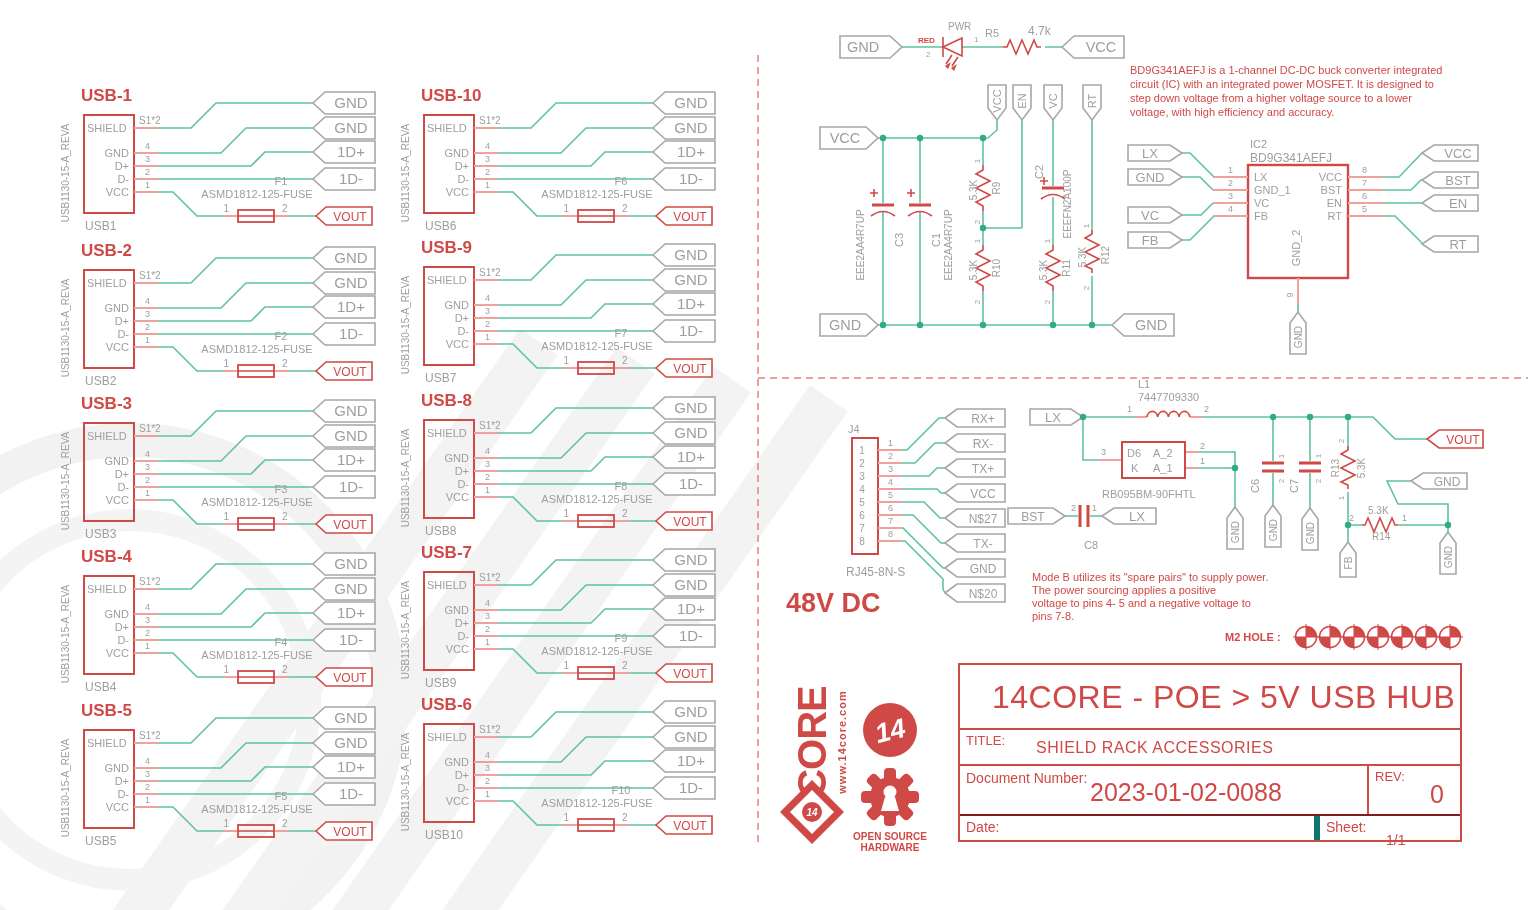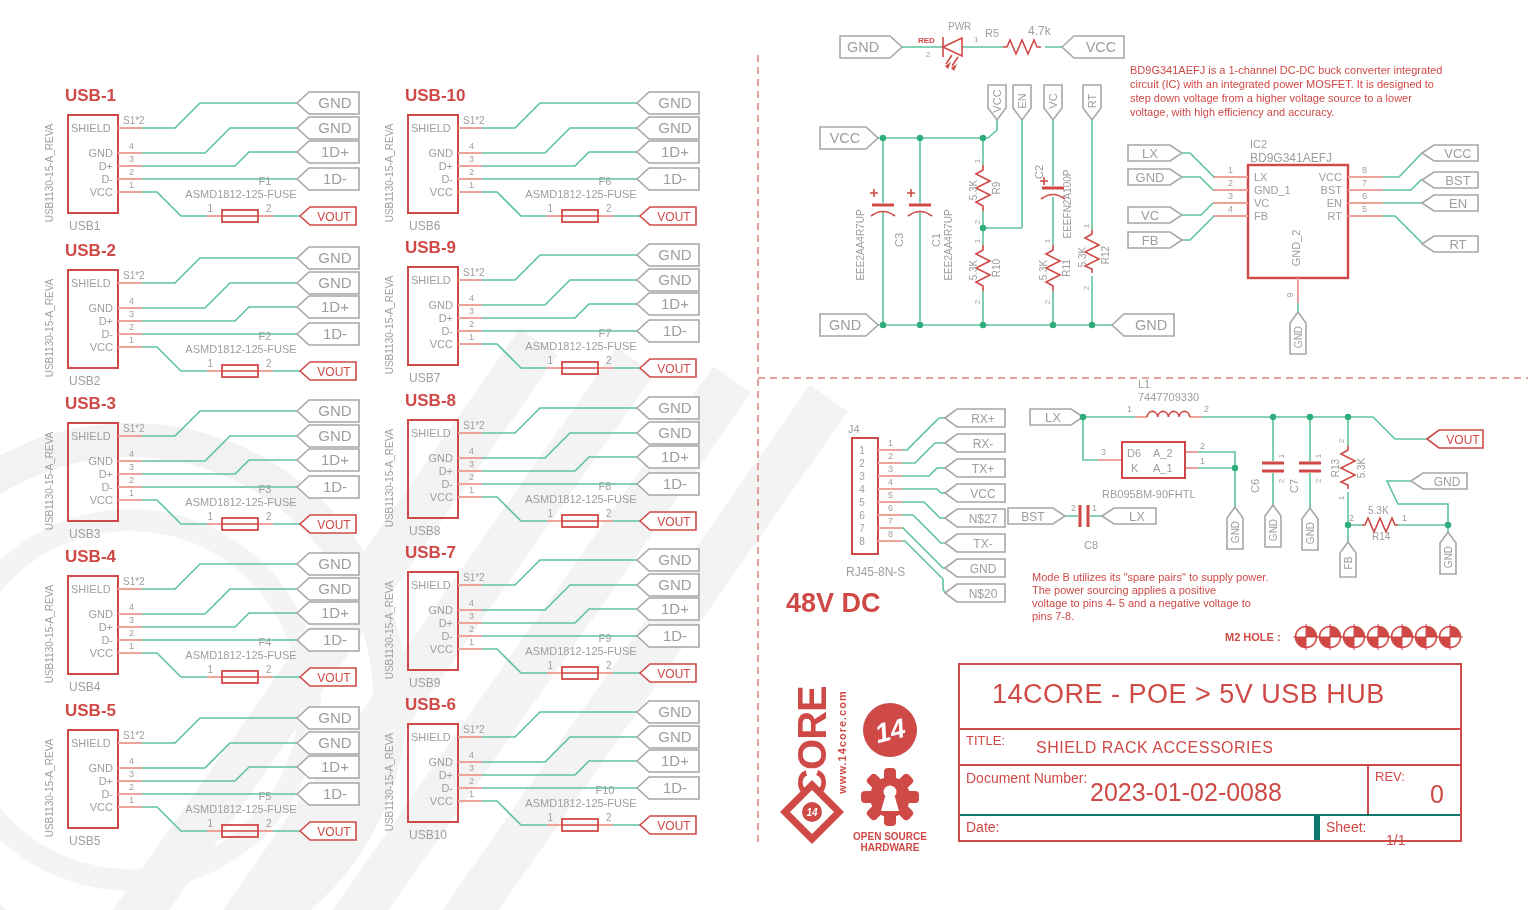--- a/index.html
+++ b/index.html
@@ -15,25 +15,25 @@
   .plate{stroke:#cf4946;stroke-width:3;fill:none}
   .symf{fill:#cf4946}
   .flag{fill:#fff;stroke:#a7a7a7;stroke-width:1.6}
   .flagr{fill:#fff;stroke:#cf4946;stroke-width:1.6}
   .dot{fill:#2fae7c}
   .dash{stroke:#e2837d;stroke-width:1.5;fill:none;stroke-dasharray:7 5}
   .usb-unit{position:absolute}
   #titleblock{position:absolute;left:958px;top:663px;width:504px;height:179px;border:2px solid #cf4946;box-sizing:border-box;color:#cf4946;z-index:3;background:#fff0}
   .tbrow{position:relative;box-sizing:border-box}
   #tb-r1{height:65px;border-bottom:2px solid #cf4946}
-  #tb-main{position:absolute;left:32px;top:14px;font-size:27px;letter-spacing:.5px}
+  #tb-main{position:absolute;left:32px;top:14px;font-size:32px;letter-spacing:.5px}
   #tb-r2{height:36px;border-bottom:2px solid #cf4946}
   .tb-small{position:absolute;left:6px;top:3px;font-size:13px}
   #tb-title{position:absolute;left:76px;top:9px;font-size:16px;letter-spacing:.5px}
-  #tb-r3{height:50px;border-bottom:2px solid #0f766e}
+  #tb-r3{height:50px;border-bottom:2px solid #7f1d1d}
   #tb-doc{position:absolute;left:6px;top:4px;font-size:14px}
   #tb-docnum{position:absolute;left:130px;top:12px;font-size:25px}
   #tb-revcell{position:absolute;right:4px;top:0;width:89px;height:100%;border-left:2px solid #cf4946;box-sizing:border-box}
   #tb-rev{position:absolute;right:12px;top:14px;font-size:25px}
   #tb-r4{height:24px}
   #tb-date{position:absolute;left:6px;top:3px;font-size:14px}
   #tb-sheetcell{position:absolute;left:354px;top:0;right:0;height:100%;border-left:6px solid #0f766e;box-sizing:border-box}
   #tb-sheetlbl{position:absolute;left:6px;top:3px;font-size:14px}
   #tb-sheet{position:absolute;left:66px;top:16px;font-size:14px}
 </style>
@@ -44,21 +44,21 @@
   <circle cx="130" cy="700" r="260" fill="none" stroke="#f2f2f2" stroke-width="34"></circle>
   <circle cx="130" cy="700" r="180" fill="none" stroke="#f4f4f4" stroke-width="22"></circle>
   <g fill="#f3f3f3" transform="rotate(-55 420 820)">
     <rect x="60" y="620" width="820" height="46"></rect>
     <rect x="100" y="710" width="820" height="46"></rect>
     <rect x="140" y="800" width="820" height="46"></rect>
     <rect x="180" y="890" width="820" height="46"></rect>
   </g>
 </svg>
 
-<div id="usb-area" class="abs" style="left:0;top:0;width:750px;height:788px;z-index:1">
+<div id="usb-area" class="abs" style="left:16px;top:0;width:750px;height:788px;z-index:1">
     <svg class="usb-unit" width="335" height="168" style="left: 45px; top: 85px;">
   <text class="r t17 b" x="20" y="16">USB-1</text>
   <text class="g t10" transform="rotate(-90 8 88)" x="8" y="88" text-anchor="middle">USB1130-15-A_REVA</text>
   <rect x="23" y="30" width="50" height="98" fill="#fff" class="sym"></rect>
   <text class="g t11" x="26" y="47">SHIELD</text>
   <text class="g t11" x="68" y="72" text-anchor="end">GND</text>
   <text class="g t11" x="68" y="85" text-anchor="end">D+</text>
   <text class="g t11" x="68" y="98" text-anchor="end">D-</text>
   <text class="g t11" x="68" y="111" text-anchor="end">VCC</text>
   <path class="pin" d="M73,43H97 M73,68H97 M73,81H97 M73,94H97 M73,107H97"></path>

